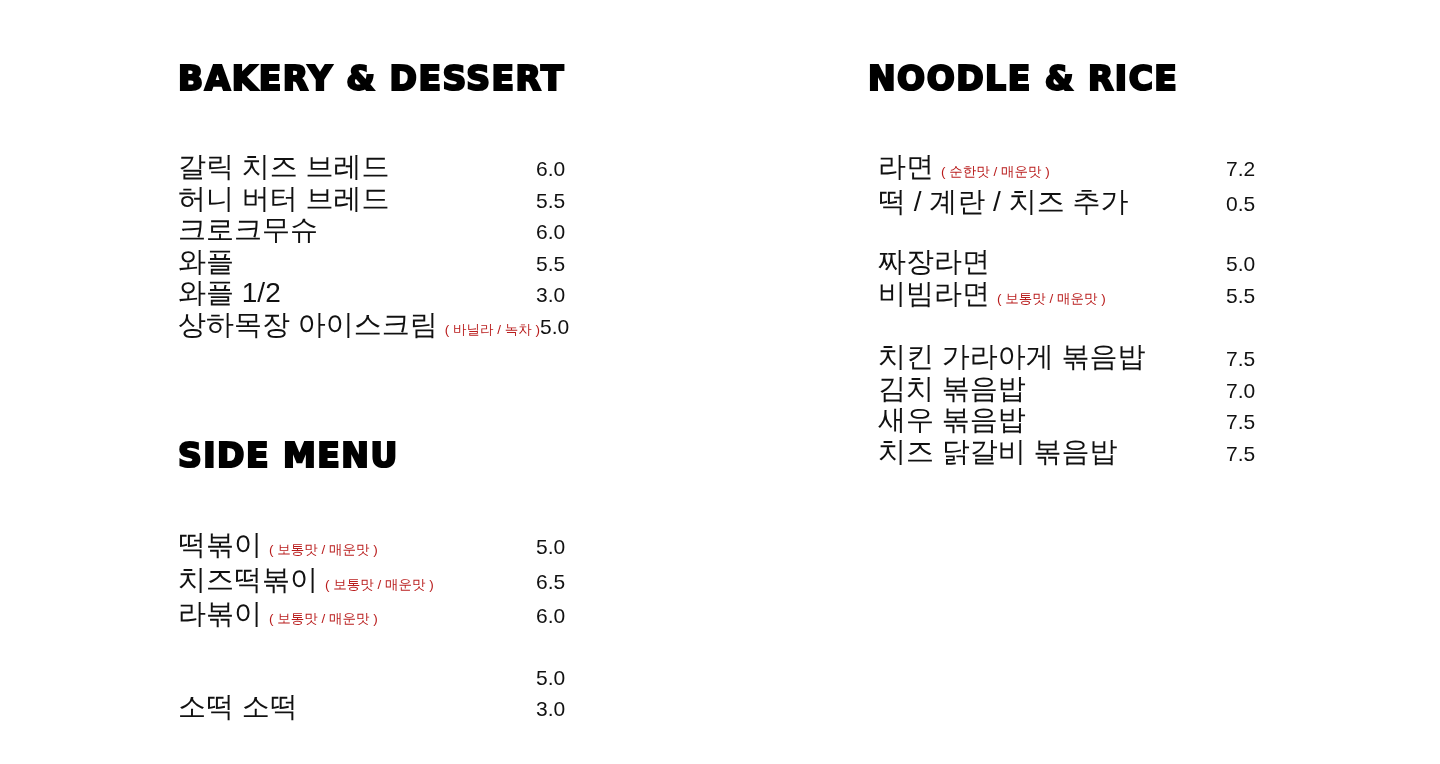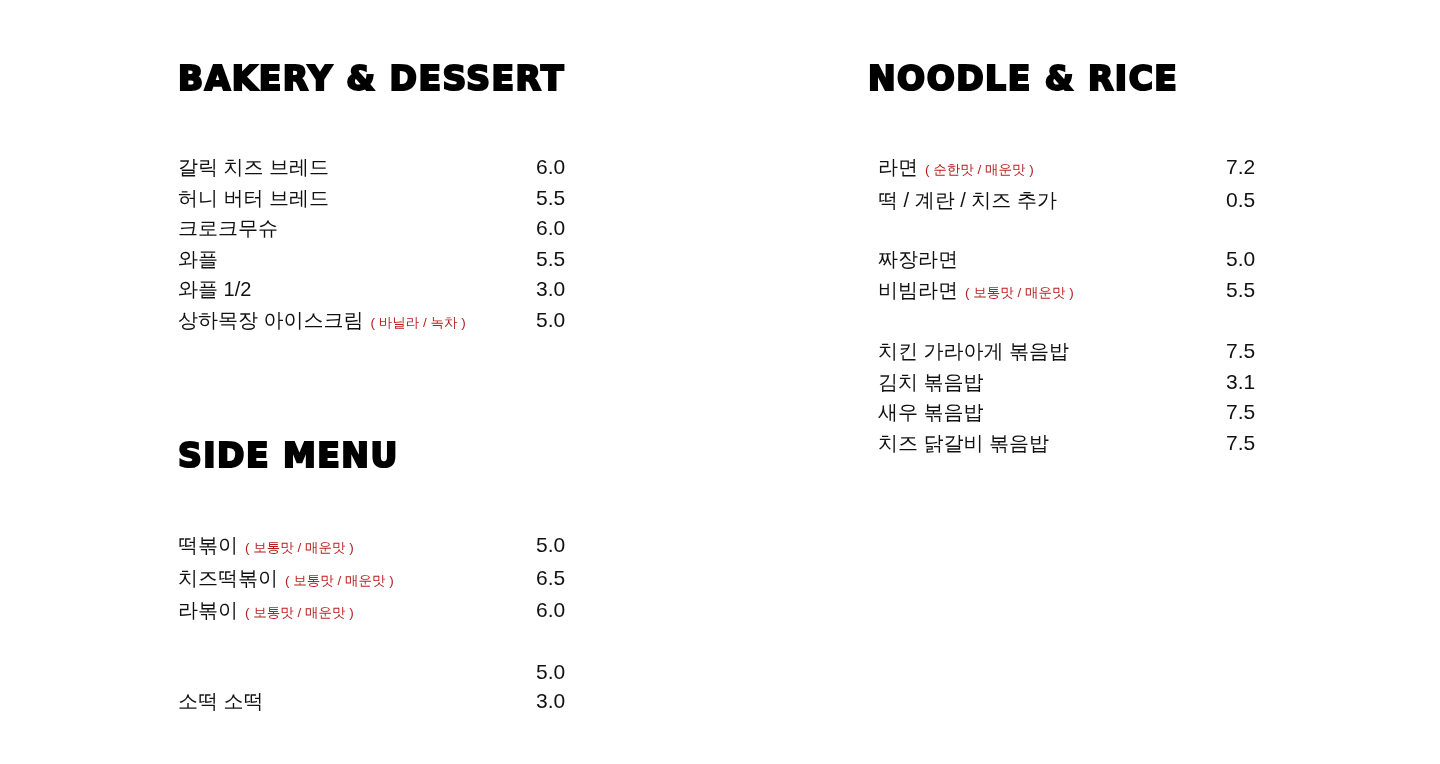--- a/index.html
+++ b/index.html
@@ -44,21 +44,21 @@
     padding: 0;
     list-style: none;
   }
   .menu-row {
     display: flex;
     align-items: baseline;
     line-height: 29.5px;
     white-space: nowrap;
   }
   .item-name {
-    font-size: 20px;
+    font-size: 28px;
     font-weight: 400;
     color: #111111;
     flex: 0 0 auto;
   }
   .item-note {
     font-size: 13.5px;
     color: #b91c1c;
     margin-left: 7px;
     flex: 0 0 auto;
   }
@@ -73,21 +73,21 @@
 
   
   #bakery-title   { position: absolute; left: 0;   top: 62px; }
   #bakery-list    { position: absolute; left: 0;   top: 152px; width: 420px; }
   #side-title     { position: absolute; left: 0;   top: 439px; }
   #side-list      { position: absolute; left: 0;   top: 530px; width: 420px; }
 
   #noodle-title   { position: absolute; left: 0;   top: 62px; }
   #noodle-list    { position: absolute; left: 10px; top: 152px; width: 410px; }
 
-  .price-col { width: 62px; margin-left: 20px; }
+  .price-col { width: 62px; }
 </style>
 </head>
 <body>
 
 <div class="page">
 
   <div class="column col-left">
 
     <div class="section-title" id="bakery-title">BAKERY &amp; DESSERT</div>
 
@@ -201,21 +201,21 @@
         <div class="gap-block"></div>
         <ul class="menu-list">
           <li class="menu-row">
             <span class="item-name">치킨 가라아게 볶음밥</span>
             <span class="item-spacer"></span>
             <span class="item-price price-col">7.5</span>
           </li>
           <li class="menu-row">
             <span class="item-name">김치 볶음밥</span>
             <span class="item-spacer"></span>
-            <span class="item-price price-col">3.1</span>
+            <span class="item-price price-col">7.0</span>
           </li>
           <li class="menu-row">
             <span class="item-name">새우 볶음밥</span>
             <span class="item-spacer"></span>
             <span class="item-price price-col">7.5</span>
           </li>
           <li class="menu-row">
             <span class="item-name">치즈 닭갈비 볶음밥</span>
             <span class="item-spacer"></span>
             <span class="item-price price-col">7.5</span>

